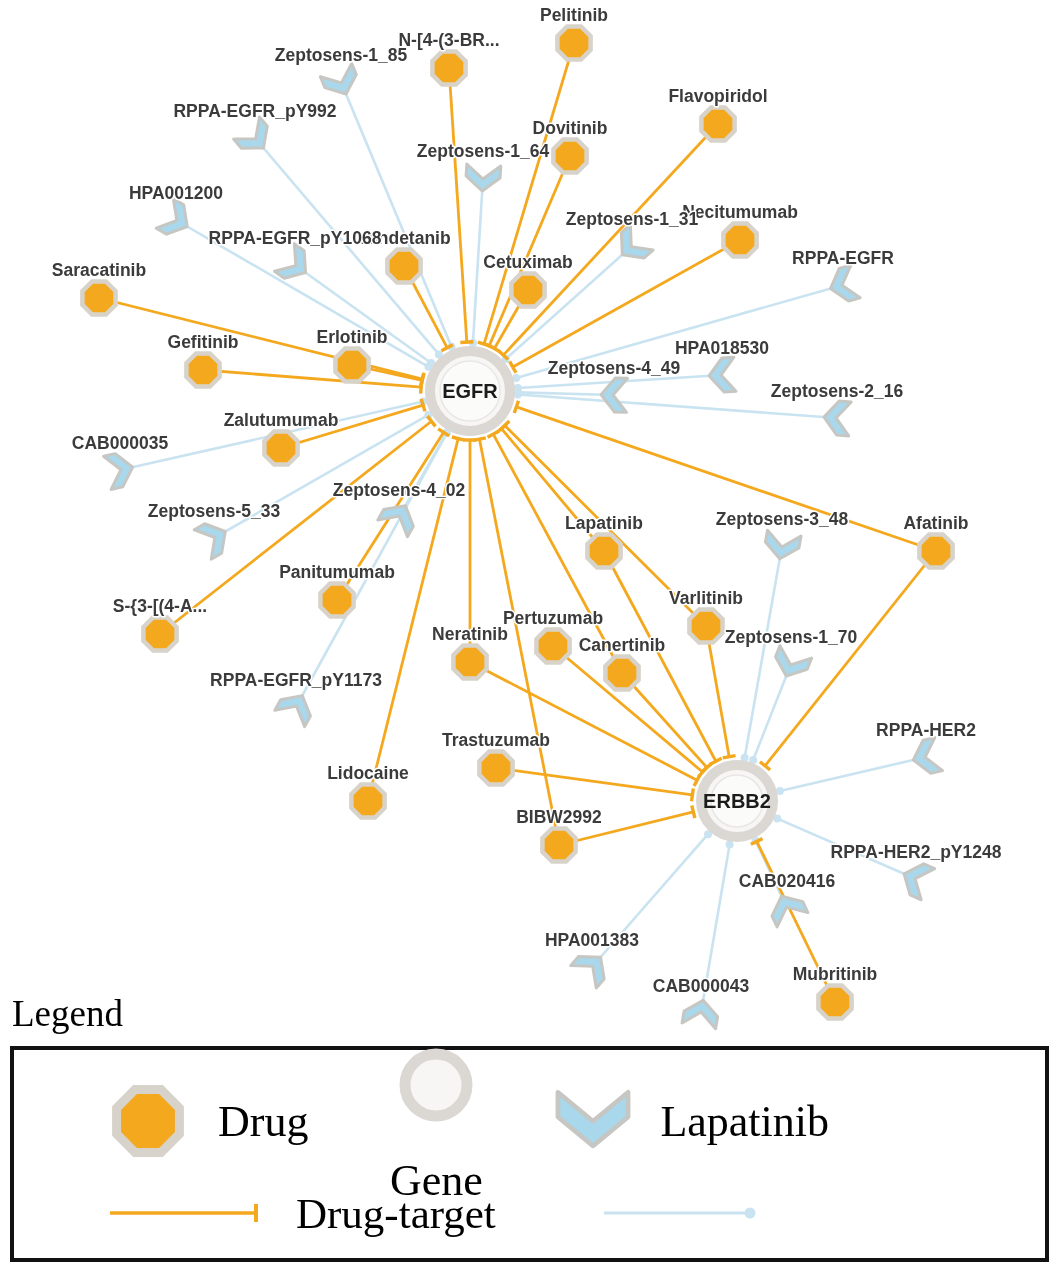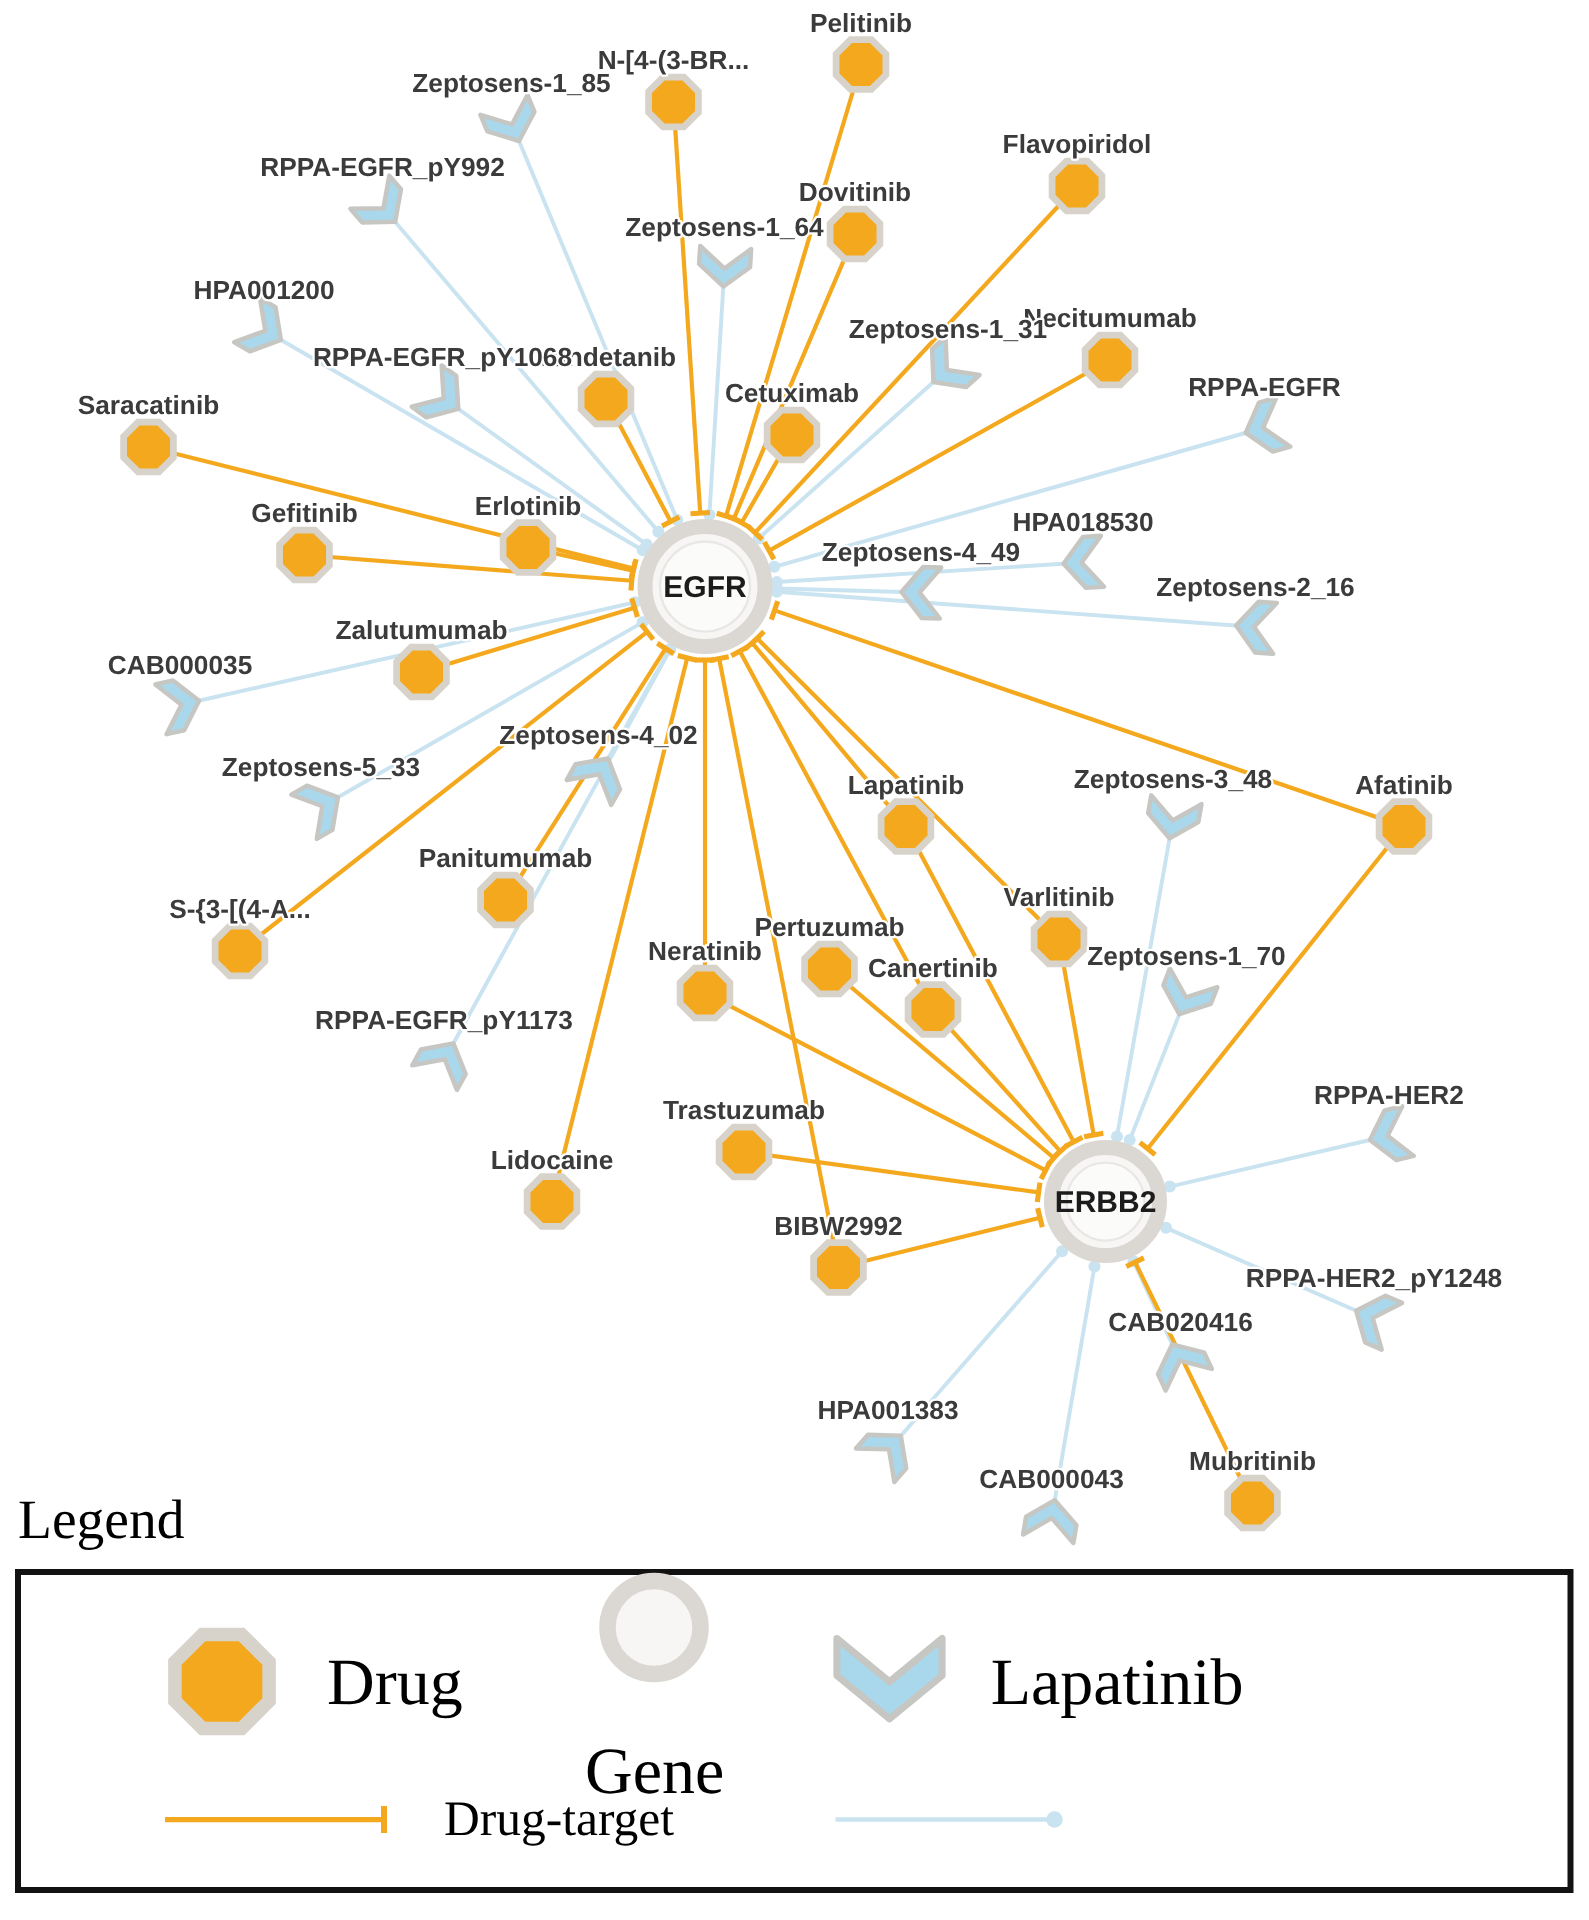--- a/index.html
+++ b/index.html
@@ -23,21 +23,21 @@
   }
   .legend-box{
     position:absolute;left:10px;top:1046px;width:1031px;height:208px;
     border:4px solid #121212;background:#ffffff;
   }
   .legend-row{display:flex;align-items:center;}
   .legend-row-nodes{margin-top:20px;height:102px;}
   .legend-row-edges{margin-top:14px;height:54px;}
   .legend-item{display:flex;align-items:center;gap:22px;font-family:"Liberation Serif",serif;color:#000;white-space:nowrap;}
   .legend-row-nodes .legend-item{font-size:44px;}
-  .legend-row-edges .legend-item{font-size:33px;}
+  .legend-row-edges .legend-item{font-size:43px;}
   .li-drug{margin-left:86px;}
   .li-gene{margin-left:80px;flex-direction:column;}
   .li-antibody{margin-left:64px;}
   .li-dt{margin-left:92px;}
   .li-at{margin-left:104px;}
   .lg-oct{fill:var(--drug-fill);stroke:var(--drug-stroke);stroke-width:9;}
   .lg-circle{fill:var(--gene-fill);stroke:var(--gene-stroke);stroke-width:11;}
   .lg-chev{fill:var(--antibody-fill);stroke:var(--antibody-stroke);stroke-width:5;stroke-linejoin:round;}
   .lg-dline{stroke:var(--drug-edge);stroke-width:3.5;}
   .lg-dtee{stroke:var(--drug-edge);stroke-width:4;}

